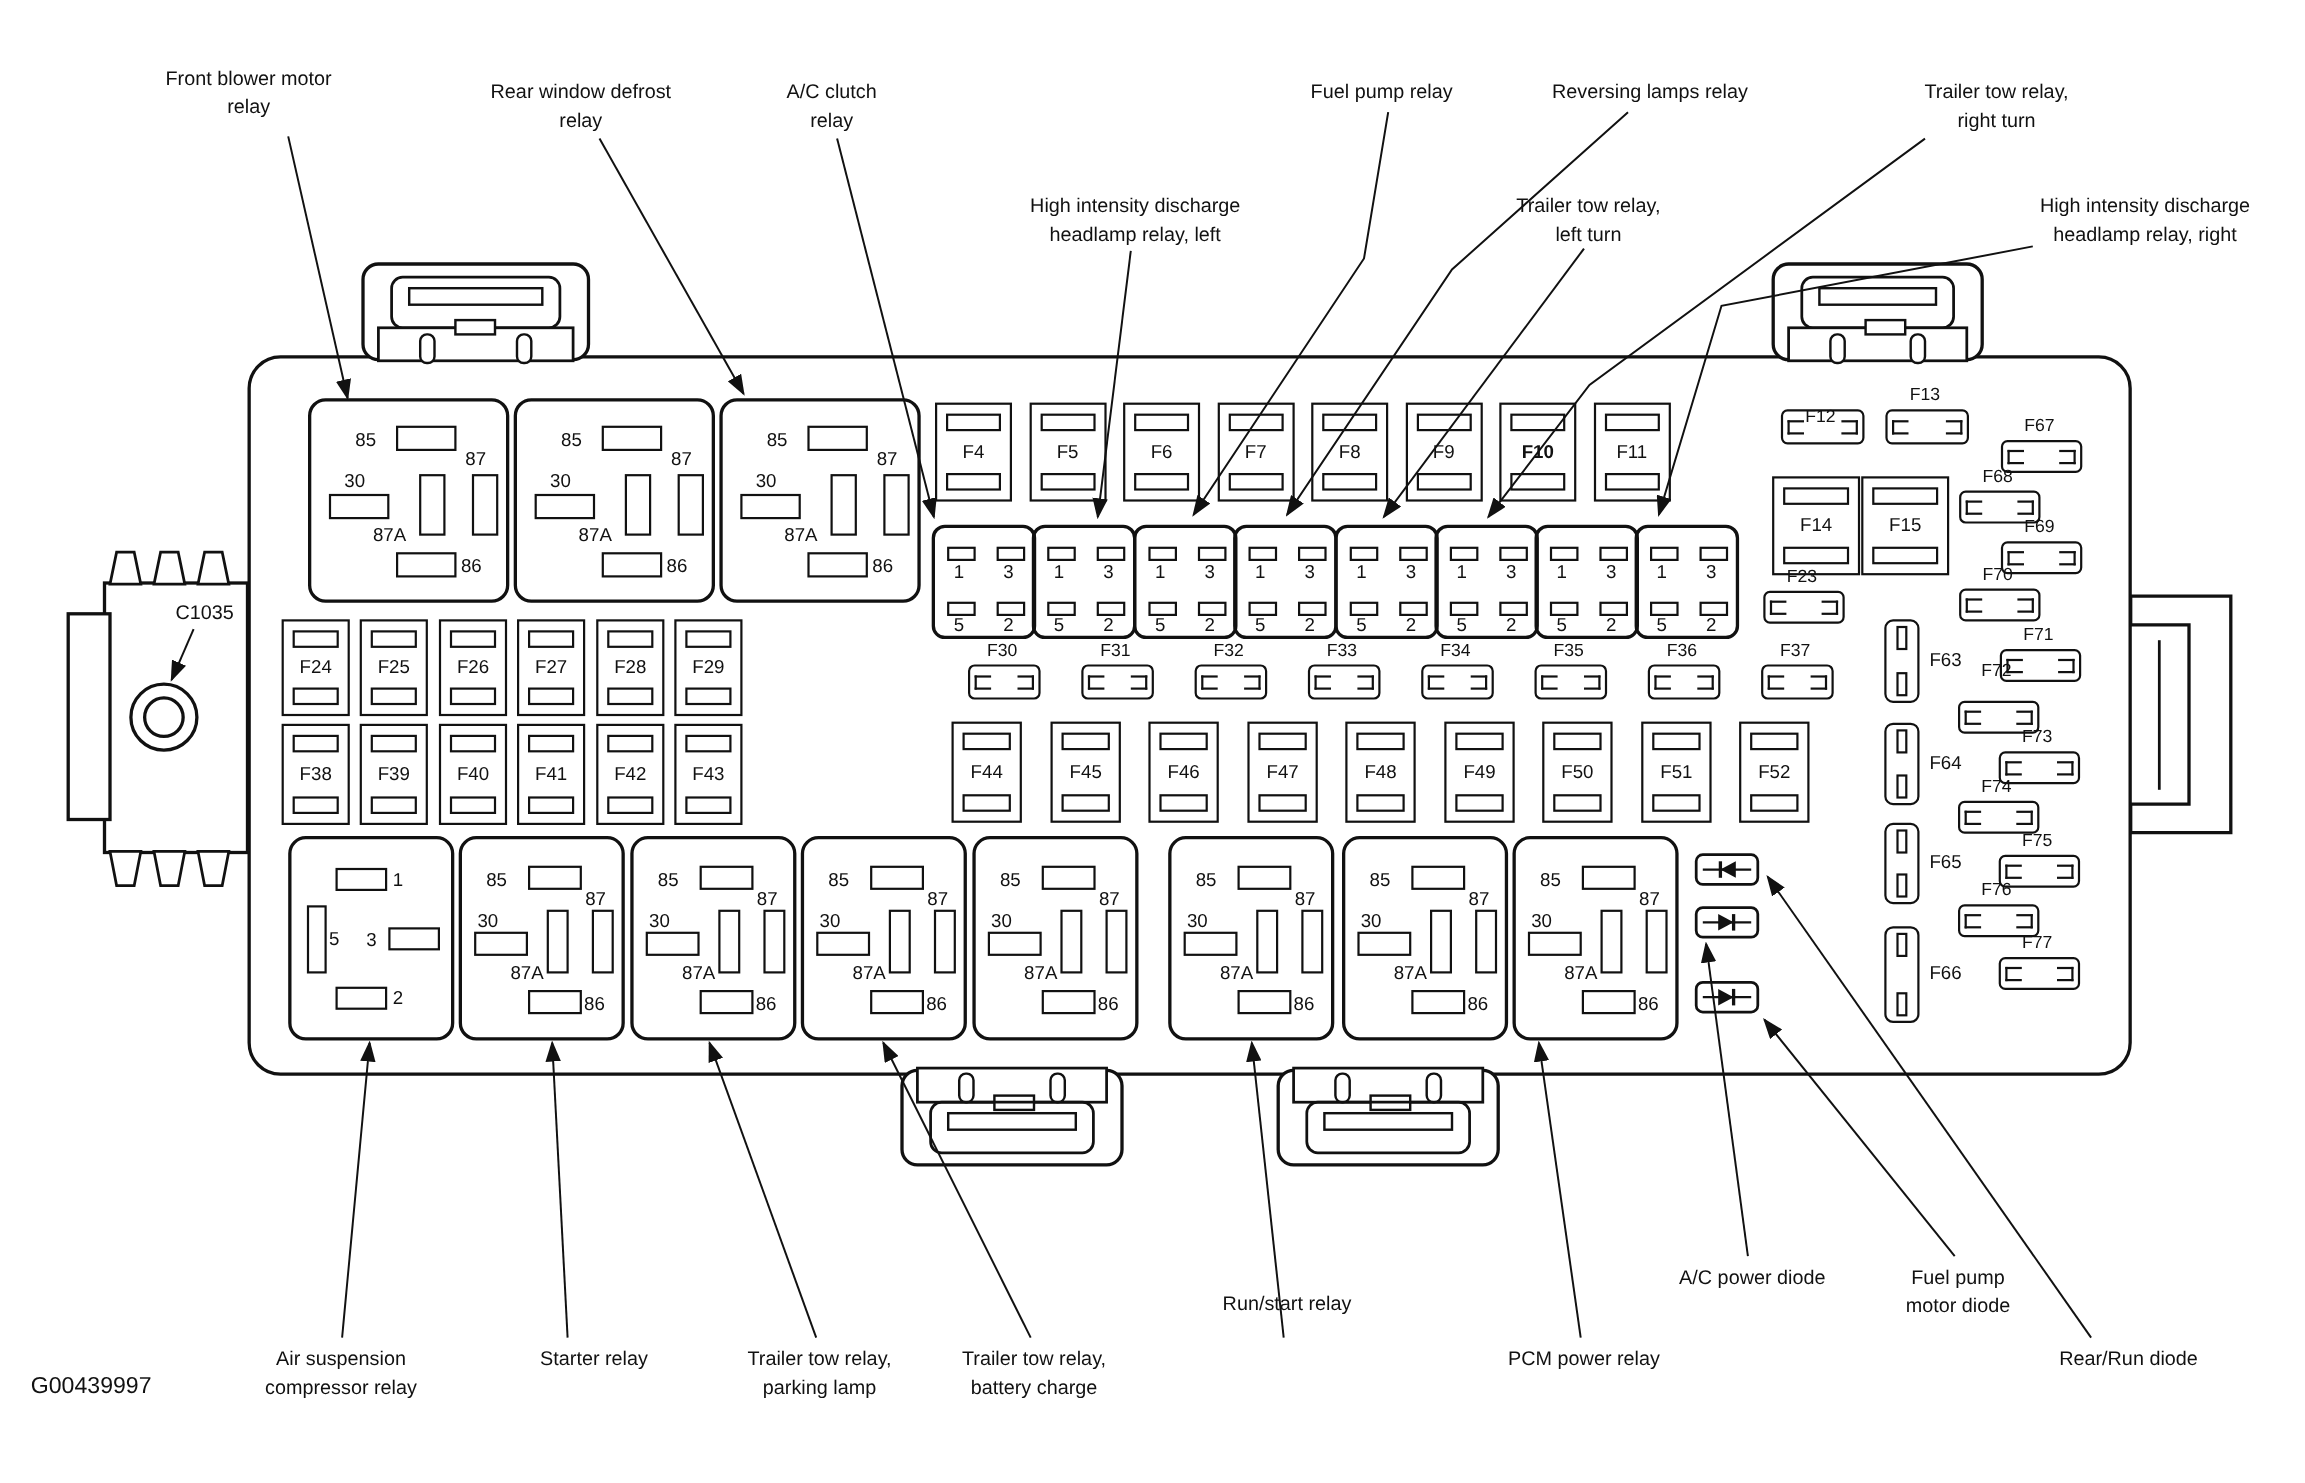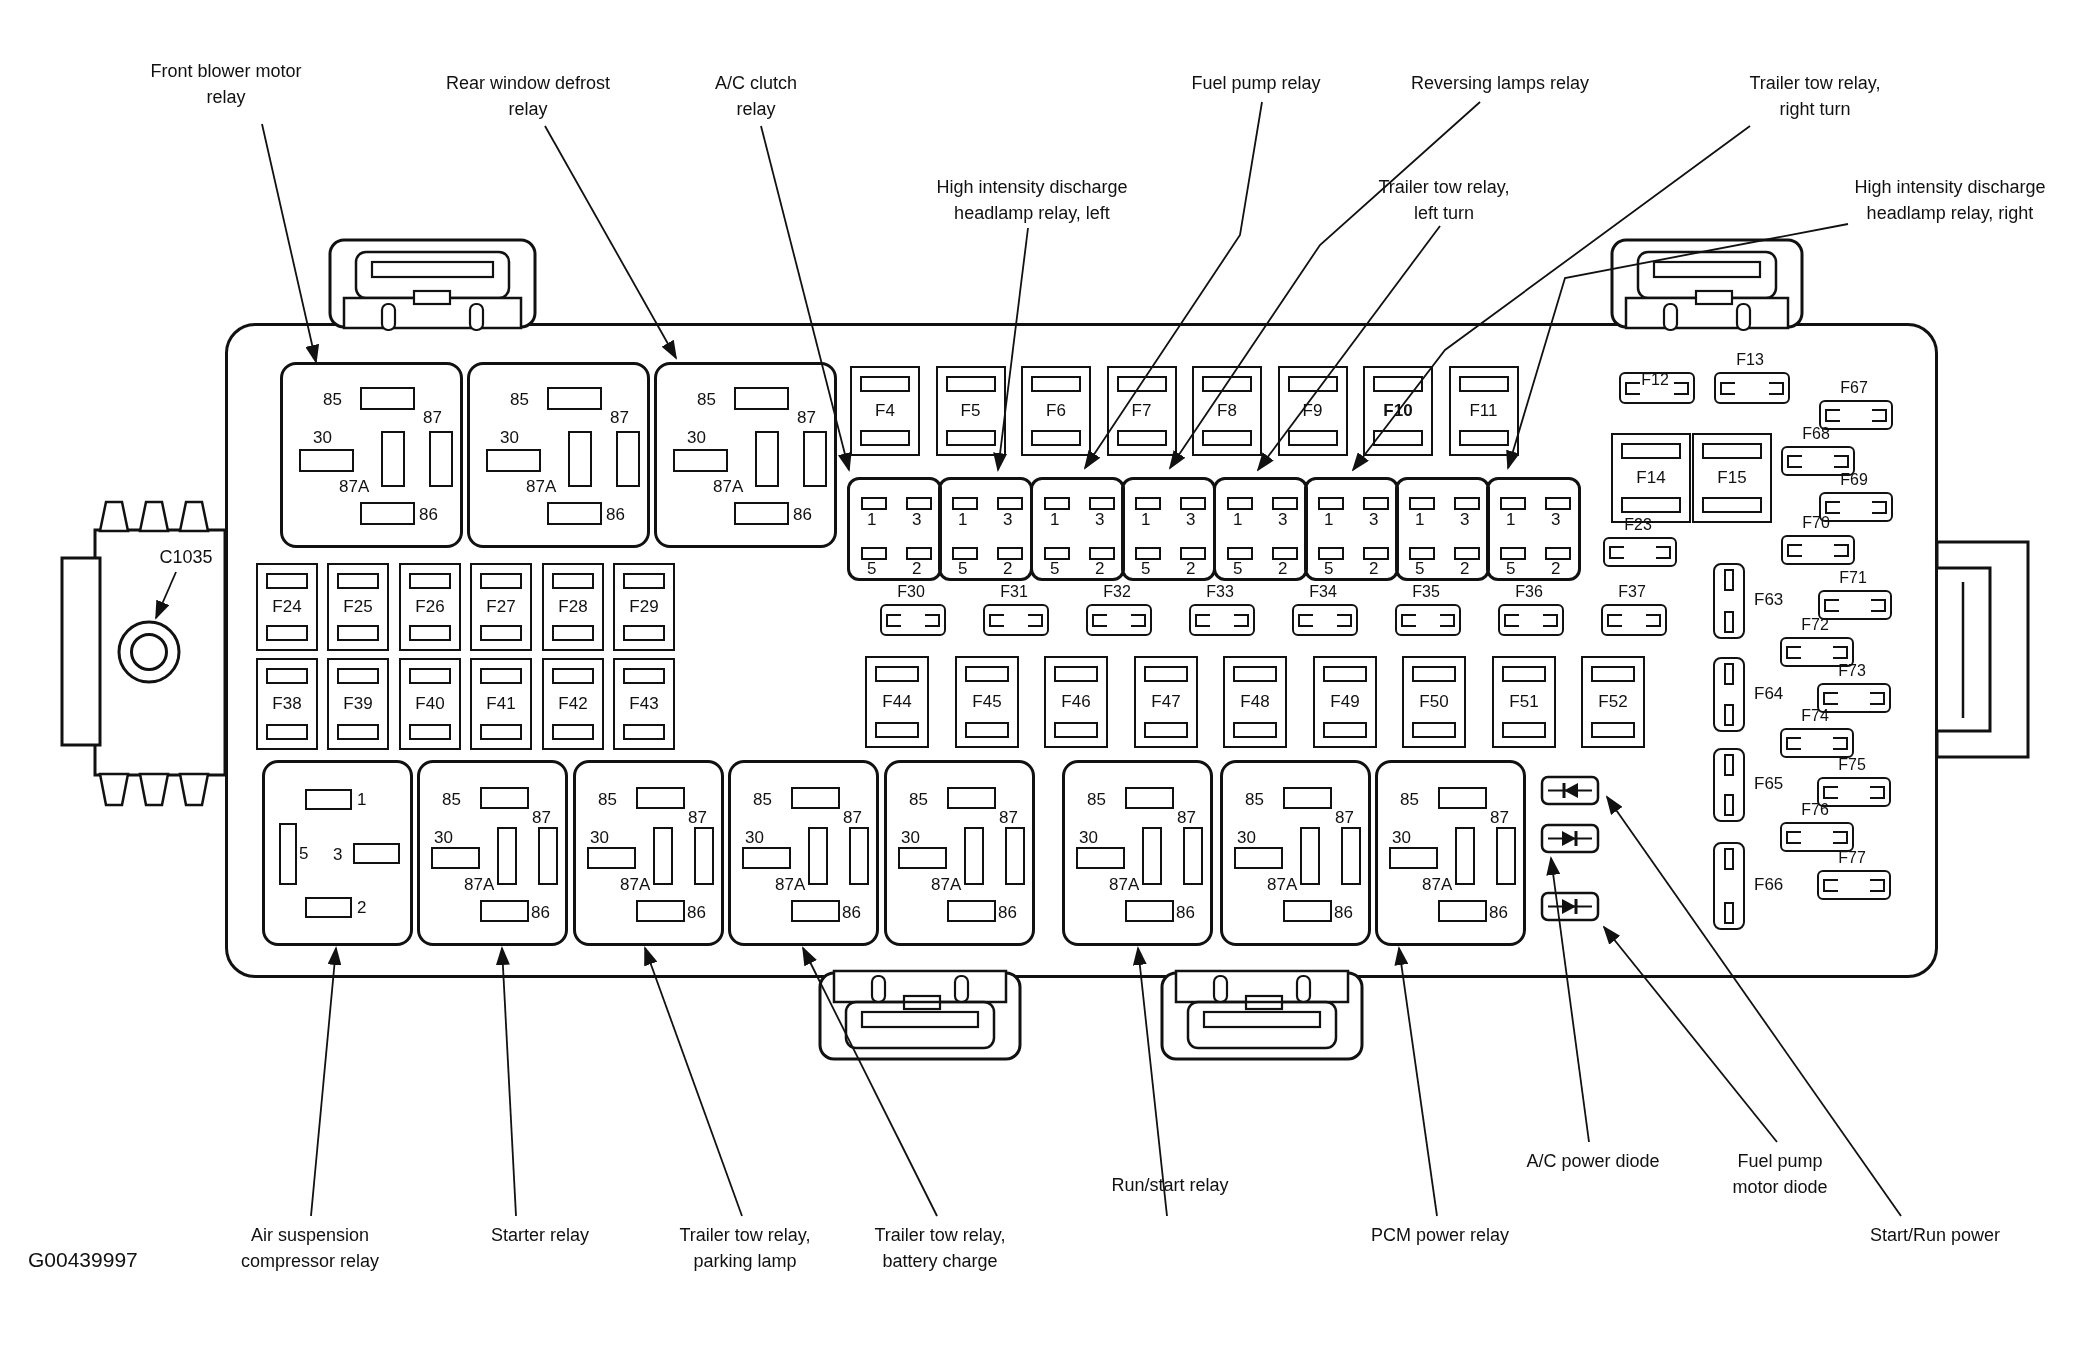--- a/index.html
+++ b/index.html
@@ -620,21 +620,21 @@
       <div class="minilbl" style="left: 1632px; top: 584px;">F37</div>
       <div class="vlbl" style="left: 1754px; top: 591px;">F63</div>
       <div class="vlbl" style="left: 1754px; top: 684.5px;">F64</div>
       <div class="vlbl" style="left: 1754px; top: 775px;">F65</div>
       <div class="vlbl" style="left: 1754px; top: 876px;">F66</div>
       <div class="minilbl" style="left: 1854px; top: 380px;">F67</div>
       <div class="minilbl" style="left: 1816px; top: 426px;">F68</div>
       <div class="minilbl" style="left: 1854px; top: 472px;">F69</div>
       <div class="minilbl" style="left: 1816px; top: 515px;">F70</div>
       <div class="minilbl" style="left: 1853px; top: 570px;">F71</div>
-      <div class="minilbl" style="left: 1815px; top: 617px;">F72</div>
+      <div class="minilbl" style="left: 1815px; top: 603px;">F72</div>
       <div class="minilbl" style="left: 1852px; top: 663px;">F73</div>
       <div class="minilbl" style="left: 1815px; top: 708px;">F74</div>
       <div class="minilbl" style="left: 1852px; top: 757px;">F75</div>
       <div class="minilbl" style="left: 1815px; top: 802px;">F76</div>
       <div class="minilbl" style="left: 1852px; top: 850px;">F77</div>
       <div class="callout" style="left: 226px; top: 58px;">
         <div>Front blower motor</div>
         <div>relay</div>
       </div>
       <div class="callout" style="left: 528px; top: 70px;">
@@ -689,18 +689,18 @@
         <div>PCM power relay</div>
       </div>
       <div class="callout" style="left: 1593px; top: 1148px;">
         <div>A/C power diode</div>
       </div>
       <div class="callout" style="left: 1780px; top: 1148px;">
         <div>Fuel pump</div>
         <div>motor diode</div>
       </div>
       <div class="callout" style="left: 1935px; top: 1222px;">
-        <div>Start/Run power</div>
+        <div>Rear/Run diode</div>
       </div>
       <div class="clabel" style="left: 186px; top: 548px;">C1035</div>
     </div>
   <div class="figid">G00439997</div>
 </div>
 
 </body></html>

